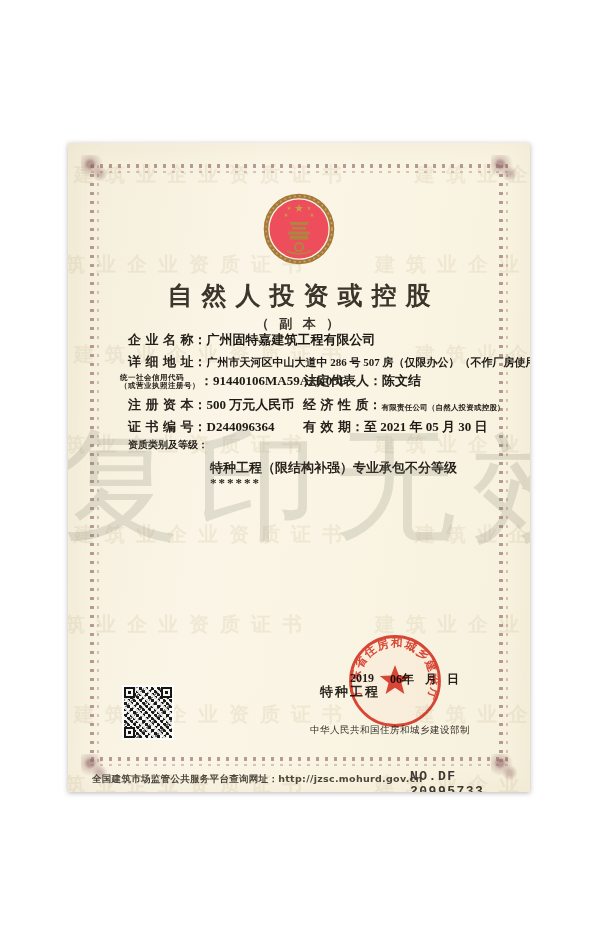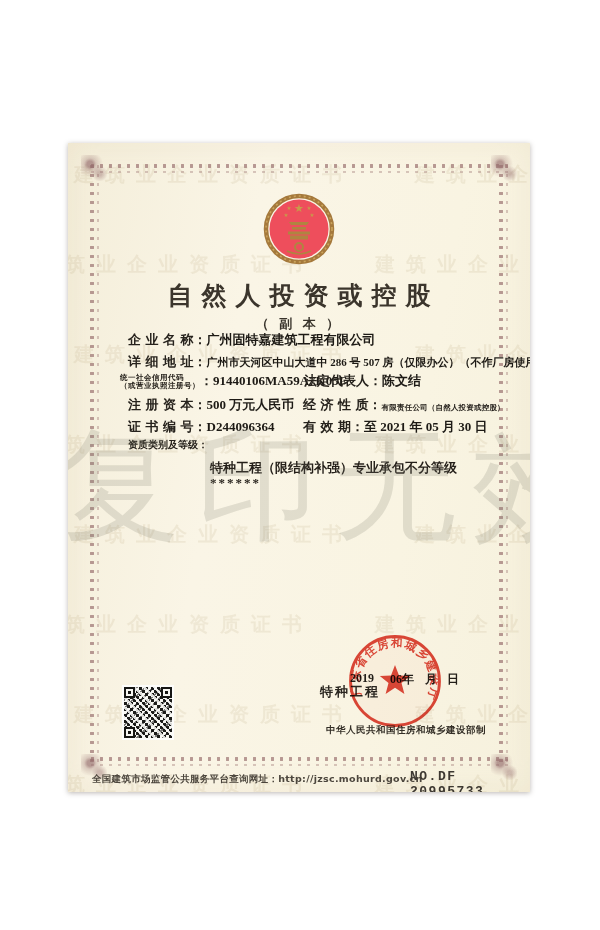--- a/index.html
+++ b/index.html
@@ -48,21 +48,21 @@
   .qualline{position:absolute;left:142px;font-size:13px;font-weight:bold;color:#241f19;}
   
   .copywm{position:absolute;left:-10px;top:276px;white-space:nowrap;
           font-size:122px;line-height:1.1;letter-spacing:16px;font-weight:500;
           color:rgba(124,124,110,.20);pointer-events:none;z-index:6;
           font-family:"Liberation Serif",serif;}
   
   .authority{position:absolute;left:252px;top:540px;font-size:13px;font-weight:bold;
              letter-spacing:2px;color:#2a2620;font-family:"DejaVu Sans",sans-serif;}
   .dt{position:absolute;top:528px;font-size:12px;font-weight:bold;color:#221e18;}
-  .ministry{position:absolute;left:258px;top:581px;font-size:9.5px;font-weight:bold;
+  .ministry{position:absolute;left:242px;top:581px;font-size:9.5px;font-weight:normal;
             letter-spacing:.5px;color:#332e26;white-space:nowrap;
             font-family:"DejaVu Sans",sans-serif;text-align:center;}
   .seal{position:absolute;left:279px;top:490px;width:96px;height:96px;z-index:7;
         opacity:.92;mix-blend-mode:multiply;}
   
   .qr{position:absolute;left:54px;top:542px;width:52px;height:55px;background:#fdfdfb;
       padding:2px;box-sizing:border-box;}
   .qr-inner{position:relative;width:100%;height:100%;
       background:
        repeating-linear-gradient(45deg, rgba(250,250,248,.85) 0 2px, transparent 2px 7px),

